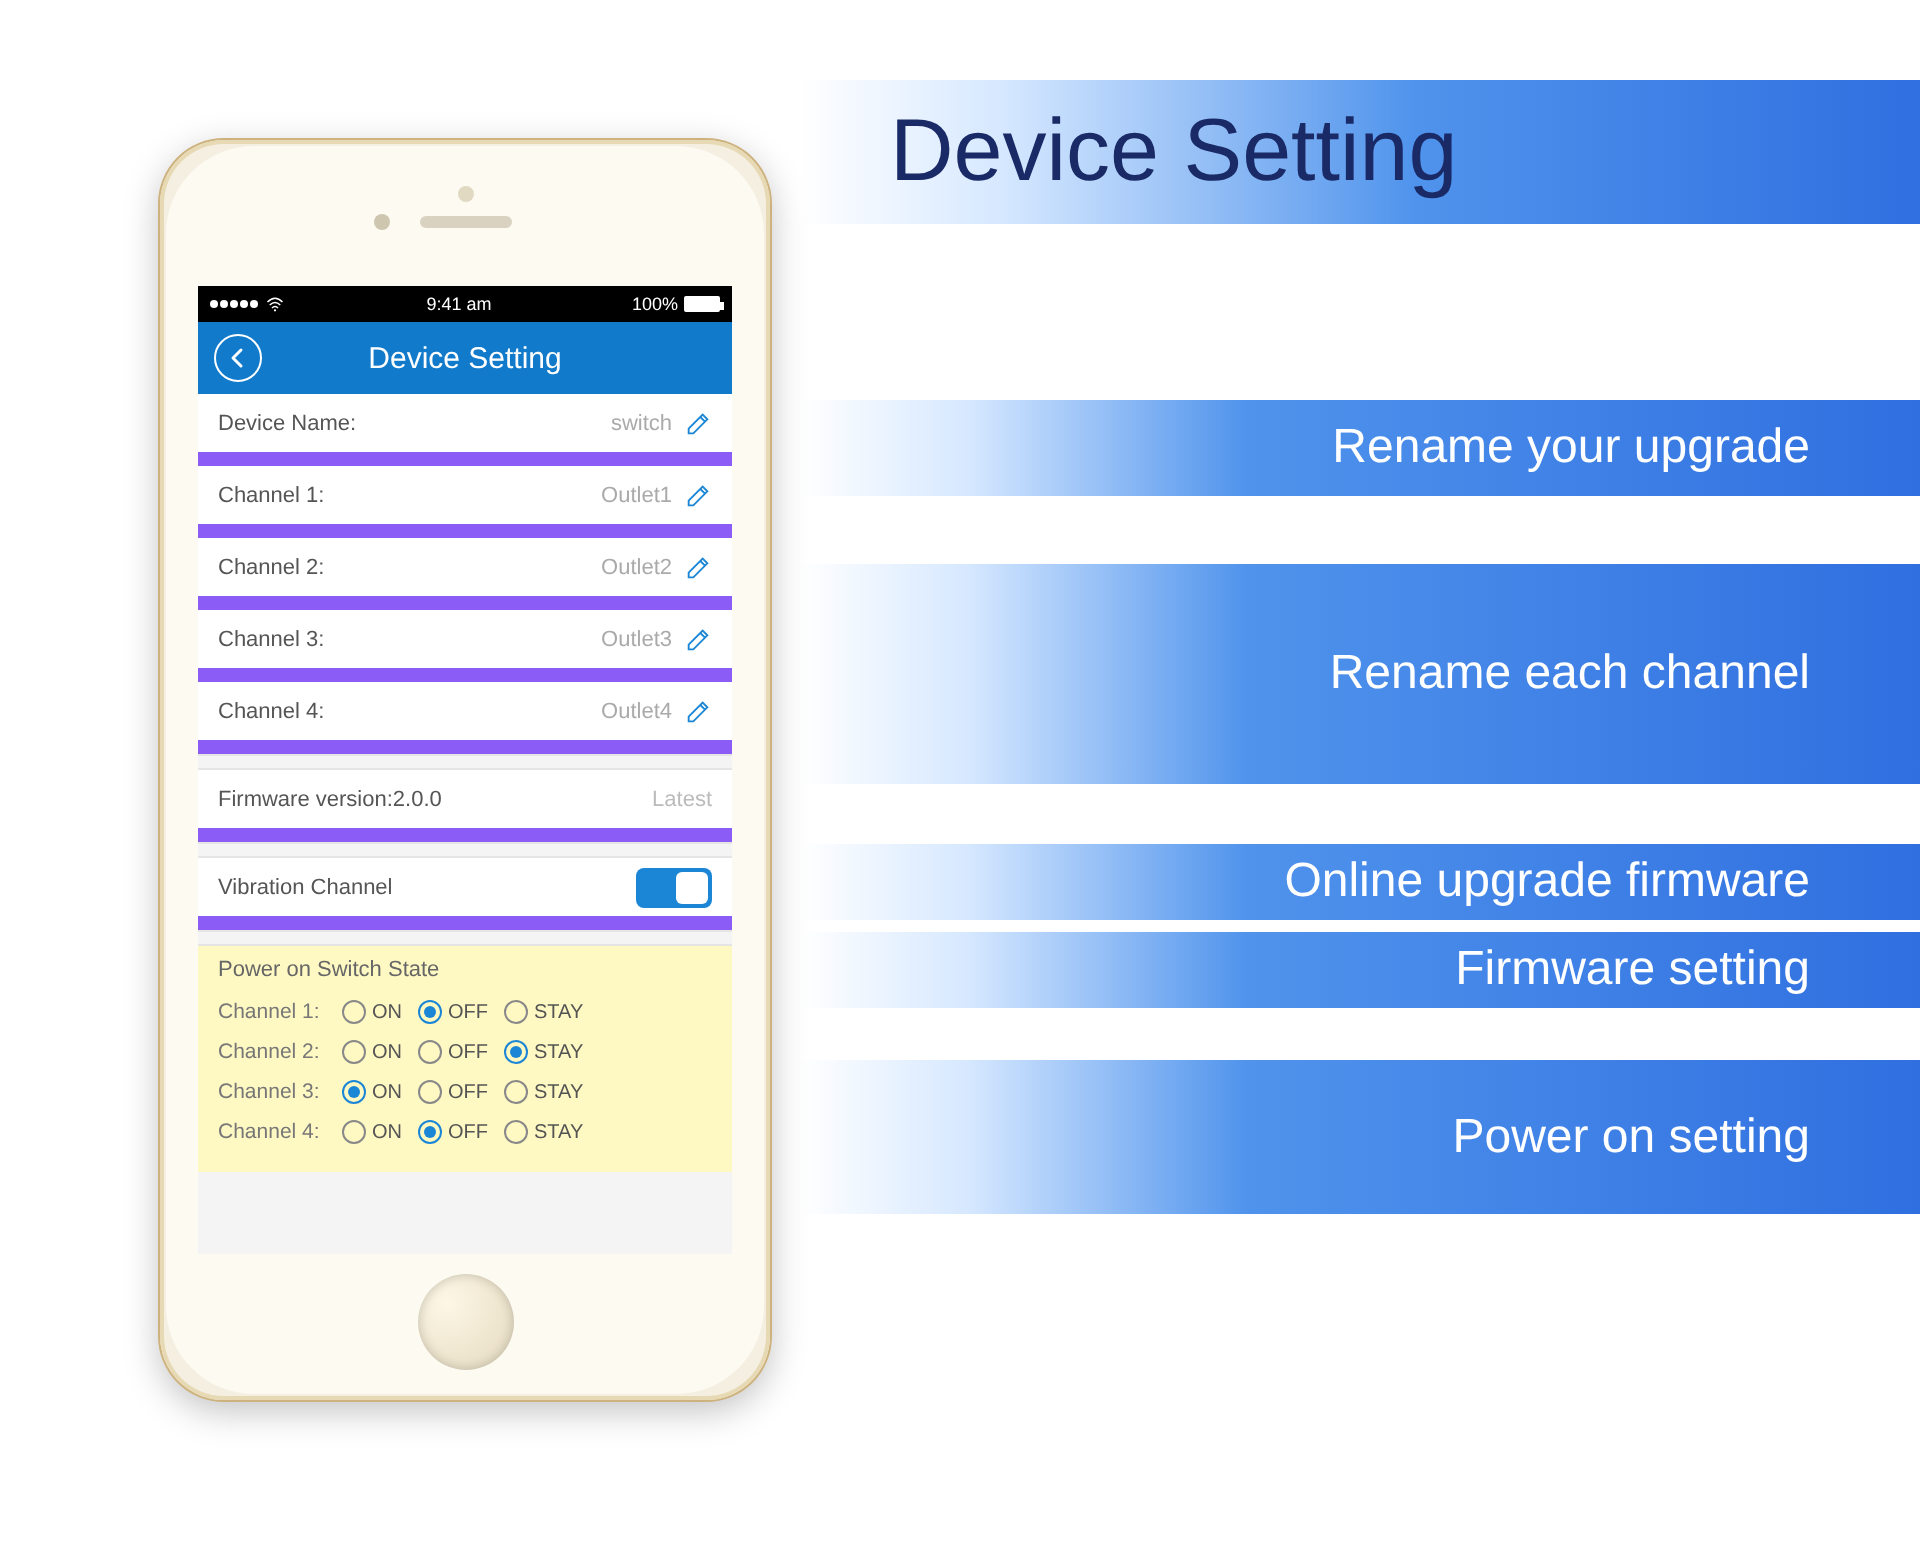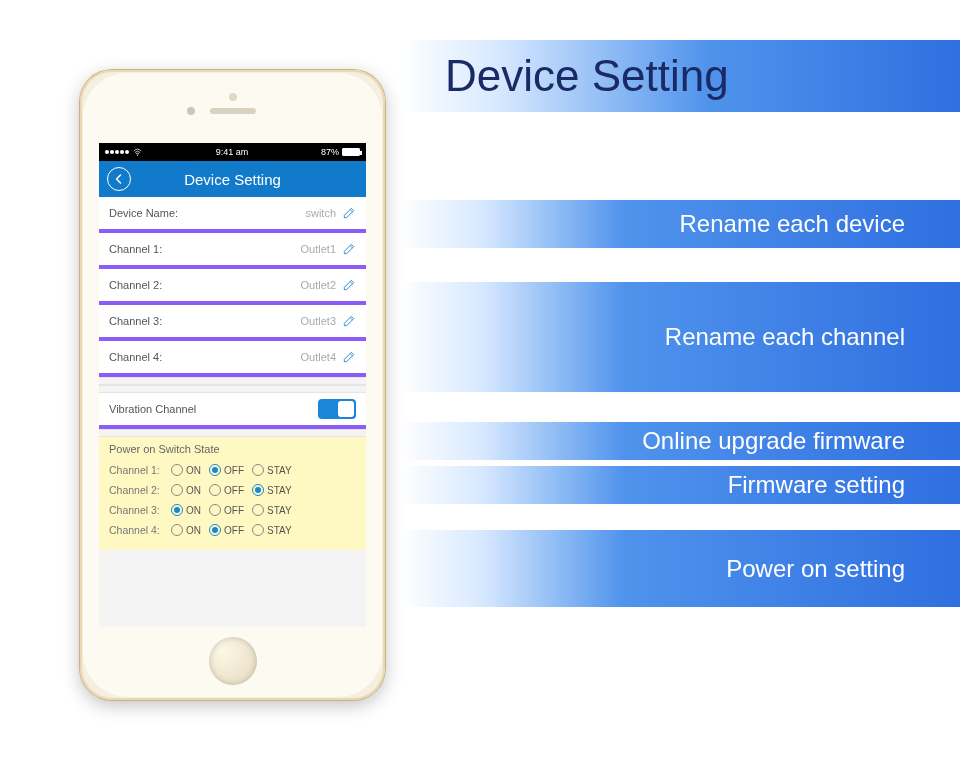--- a/index.html
+++ b/index.html
@@ -173,21 +173,21 @@
   }
 
   
   .rows { background:#fff; }
   .row {
     display: flex;
     align-items: center;
     justify-content: space-between;
     padding: 0 10px;
     height: 36px;
-    border-bottom: 4px solid #8b5cf6;
+    border-bottom: 7px solid #8b5cf6;
     font-size: 11px;
     color: #555;
   }
   .row .right { display:flex; align-items:center; gap:6px; color:#aaa; font-size:11px; }
   .edit-icon { width:14px; height:14px; }
   .edit-icon svg { stroke:#1c86d6; fill:none; stroke-width:1.6; }
 
   .section-gap { height:8px; background:#f4f4f4; border-bottom:1px solid #e5e5e5; border-top:1px solid #e5e5e5; }
 
   .toggle {
@@ -232,21 +232,21 @@
   .latest { color:#bbb; font-size:11px; }
 </style>
 </head>
 <body>
 
 <div class="title-banner">
   <span>Device Setting</span>
 </div>
 
 <div class="info-bar" style="top:200px; height:48px;">
-  <span>Rename each device</span>
+  <span>Rename your upgrade</span>
 </div>
 <div class="info-bar" style="top:282px; height:110px;">
   <span>Rename each channel</span>
 </div>
 <div class="info-bar" style="top:422px; height:38px;">
   <span>Online upgrade firmware</span>
 </div>
 <div class="info-bar" style="top:466px; height:38px;">
   <span>Firmware setting</span>
 </div>
@@ -272,21 +272,21 @@
               <span></span>
               <span></span>
           </div>
           <svg width="11" height="9" viewBox="0 0 24 24">
               <path d="M2 8 Q12 -2 22 8 M5 12 Q12 5 19 12 M8 16 Q12 12 16 16" stroke="#fff" fill="none" stroke-width="2"></path>
               <circle cx="12" cy="19" r="1.5" fill="#fff"></circle>
             </svg>
         </div>
         <div>9:41 am</div>
         <div class="status-right">
-          <span>87%</span>
+          <span>100%</span>
           <div class="battery">
               <div class="battery-fill"></div>
             </div>
         </div>
       </div>
 
       <div class="app-header">
         <div class="back-btn">
           <svg width="12" height="12" viewBox="0 0 24 24">
               <path d="M15 4 L7 12 L15 20" stroke="#fff" fill="none" stroke-width="3" stroke-linecap="round" stroke-linejoin="round"></path>
@@ -345,20 +345,26 @@
             <span>Outlet4</span>
             <span class="edit-icon"><svg viewBox="0 0 24 24">
                   <path d="M4 20 L4 16 L16 4 L20 8 L8 20 Z M14 6 L18 10"></path>
                 </svg></span>
           </div>
         </div>
       </div>
 
       <div class="section-gap"></div>
 
+      <div class="rows">
+        <div class="row">
+          <span>Firmware version:2.0.0</span>
+          <span class="latest">Latest</span>
+        </div>
+      </div>
 
       <div class="section-gap"></div>
 
       <div class="rows">
         <div class="row">
           <span>Vibration Channel</span>
           <div class="toggle"></div>
         </div>
       </div>
 

